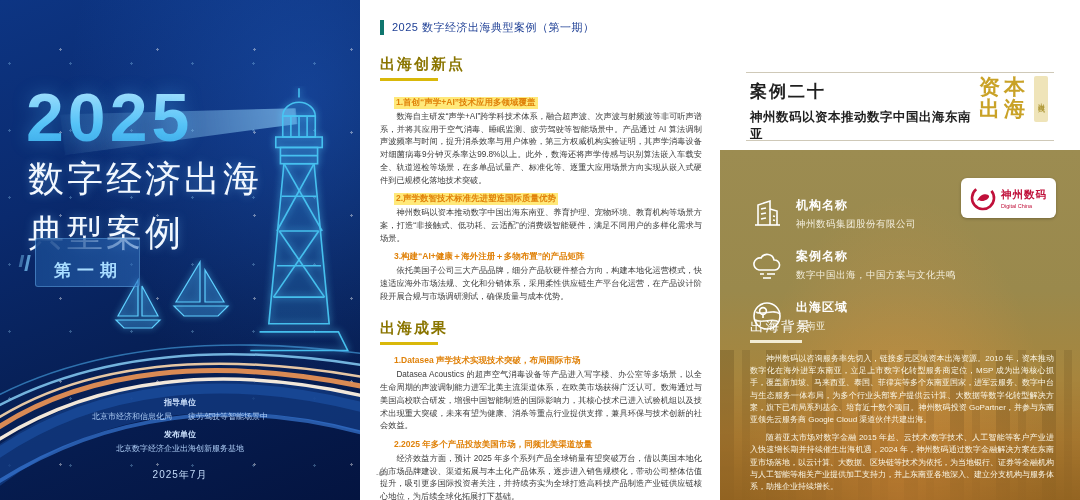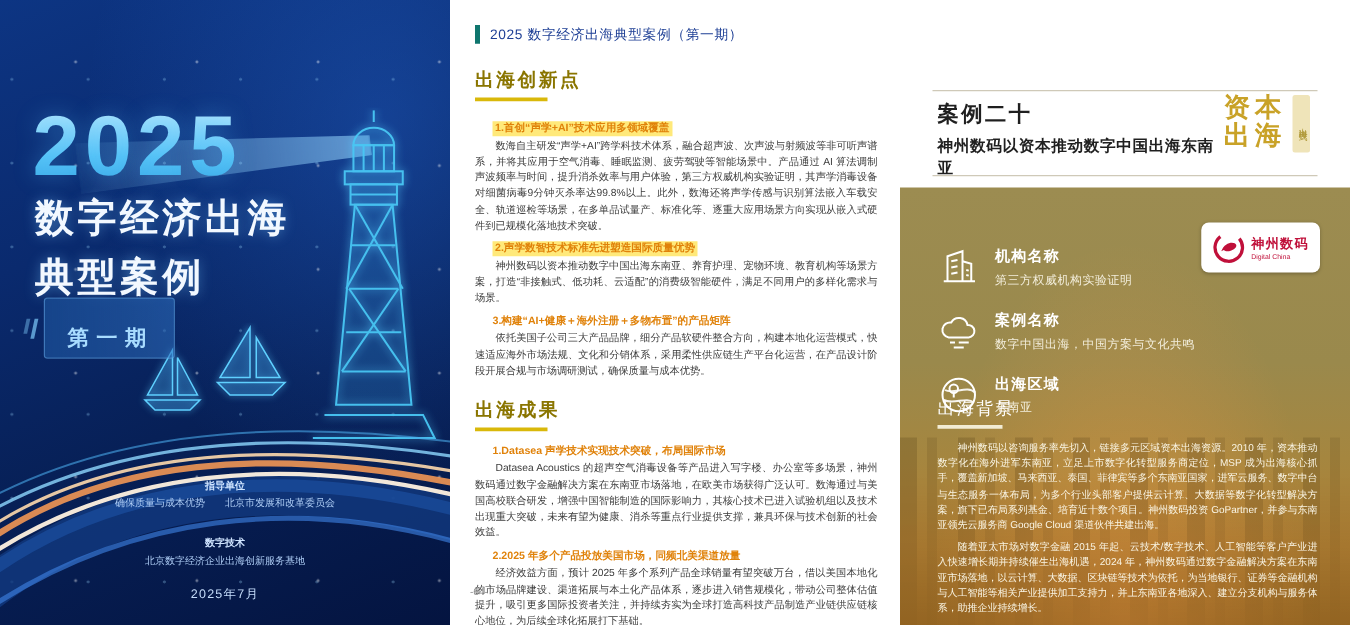--- a/index.html
+++ b/index.html
@@ -25,33 +25,33 @@
   .beam { position:absolute; top:100px; right:62px; width:235px; height:66px;
     background:linear-gradient(to left, rgba(150,215,255,.6), rgba(150,215,255,.05));
     clip-path:polygon(100% 34%, 0 0, 0 62%, 100% 58%);
     transform:rotate(-7deg); filter:blur(1px);
   }
   .cover-year { position:absolute; left:26px; top:78px; font-size:68px; font-weight:bold; letter-spacing:4px;
     background:linear-gradient(180deg,#c9efff 0%, #57c4f6 60%, #2f9fe0 100%);
     -webkit-background-clip:text; background-clip:text; color:transparent;
     text-shadow:0 0 18px rgba(80,190,255,.35);
   }
-  .cover-title { position:absolute; left:28px; top:152px; color:#f2f8ff; font-weight:bold;
-    font-size:31px; letter-spacing:3px; line-height:1.5; text-shadow:0 0 10px rgba(120,200,255,.45);
+  .cover-title { position:absolute; left:28px; top:152px; color:#f2f8ff; font-weight:normal;
+    font-size:36px; letter-spacing:3px; line-height:1.5; text-shadow:0 0 10px rgba(120,200,255,.45);
   }
   .issue-wrap { position:absolute; left:20px; top:238px; display:flex; align-items:center; }
   .issue-marks { display:flex; gap:3px; margin-right:6px; }
   .issue-marks i { display:block; width:3px; height:16px; background:#6fb6e8; transform:skewX(-12deg); opacity:.8; }
   .issue-marks i:first-child { height:12px; opacity:.5; }
   .issue-badge { background:linear-gradient(90deg, rgba(23,70,140,.95), rgba(46,110,190,.55));
     color:#a8dcff; font-size:17px; font-weight:bold; letter-spacing:6px;
     padding:20px 16px 4px 18px; border-radius:3px; border:1px solid rgba(130,200,255,.35);
   }
   .cover-footer { position:absolute; left:0; right:0; bottom:18px; text-align:center; color:#b9d6fa; }
-  .cover-footer .lbl { font-size:8px; font-weight:bold; color:#cfe4ff; margin-top:21px; }
+  .cover-footer .lbl { font-size:8px; font-weight:bold; color:#cfe4ff; margin-top:7px; }
   .cover-footer .val { font-size:8px; margin-top:3px; color:#aecdf5; }
   .cover-footer .date { font-size:10px; margin-top:14px; color:#c4dcfa; letter-spacing:1px; }
   .lighthouse { position:absolute; right:2px; top:86px; opacity:.95; }
   .boats { position:absolute; left:108px; top:258px; }
   .streaks { position:absolute; left:0; bottom:0; }
 
   
   .page-mid { background:#ffffff; padding:20px 18px 0 20px; }
   .mid-header { border-left:4px solid #0f766e; padding-left:8px; color:#1e3f95;
     font-weight:normal; font-size:11px; letter-spacing:.5px; margin-bottom:20px; }
@@ -158,22 +158,22 @@
   </div>
   <div class="issue-wrap">
     <div class="issue-marks">
         <i></i>
         <i></i>
       </div>
     <div class="issue-badge">第一期</div>
   </div>
   <div class="cover-footer">
     <div class="lbl">指导单位</div>
-    <div class="val">确保质量与成本优势　　北京市发展和改革委员会</div>
-    <div class="lbl">数字技术</div>
+    <div class="val">北京市经济和信息化局　　疲劳驾驶等智能场景中</div>
+    <div class="lbl">发布单位</div>
     <div class="val">北京数字经济企业出海创新服务基地</div>
     <div class="date">2025年7月</div>
   </div>
 </div>
 
 <div class="panel page-mid">
   <div class="mid-header">2025 数字经济出海典型案例（第一期）</div>
 
   <div class="sec-title">出海创新点</div>
   <div class="sec-underline"></div>
@@ -184,21 +184,21 @@
   <div class="item-head hl">2.声学数智技术标准先进塑造国际质量优势</div>
   <div class="item-body">神州数码以资本推动数字中国出海东南亚、养育护理、宠物环境、教育机构等场景方案，打造“非接触式、低功耗、云适配”的消费级智能硬件，满足不同用户的多样化需求与场景。</div>
 
   <div class="item-head">3.构建“AI+健康＋海外注册＋多物布置”的产品矩阵</div>
   <div class="item-body">依托美国子公司三大产品品牌，细分产品软硬件整合方向，构建本地化运营模式，快速适应海外市场法规、文化和分销体系，采用柔性供应链生产平台化运营，在产品设计阶段开展合规与市场调研测试，确保质量与成本优势。</div>
 
   <div class="sec-title" style="margin-top:16px">出海成果</div>
   <div class="sec-underline"></div>
 
   <div class="item-head">1.Datasea 声学技术实现技术突破，布局国际市场</div>
-  <div class="item-body">Datasea Acoustics 的超声空气消毒设备等产品进入写字楼、办公室等多场景，神州数码通过数字金融解决方案在东南亚市场落地，在欧美市场获得广泛认可。数海通过与美国高校联合研发，增强中国智能制造的国际影响力，其核心技术已进入试验机组以及技术出现重大突破，未来有望为健康、消杀等重点行业提供支撑，兼具环保与技术创新的社会效益。</div>
+  <div class="item-body">Datasea Acoustics 的超声空气消毒设备等产品进入写字楼、办公室等多场景，以全生命周期的声波调制能力进军北美主流渠道体系，在欧美市场获得广泛认可。数海通过与美国高校联合研发，增强中国智能制造的国际影响力，其核心技术已进入试验机组以及技术出现重大突破，未来有望为健康、消杀等重点行业提供支撑，兼具环保与技术创新的社会效益。</div>
 
   <div class="item-head">2.2025 年多个产品投放美国市场，同频北美渠道放量</div>
   <div class="item-body">经济效益方面，预计 2025 年多个系列产品全球销量有望突破万台，借以美国本地化的市场品牌建设、渠道拓展与本土化产品体系，逐步进入销售规模化，带动公司整体估值提升，吸引更多国际投资者关注，并持续夯实为全球打造高科技产品制造产业链供应链核心地位，为后续全球化拓展打下基础。</div>
 
   
   
 
   <div class="page-num">-64-</div>
 </div>
 
@@ -239,21 +239,21 @@
             <path d="M20 12 L27 14 L27 28"></path>
             <line x1="5" y1="28" x2="30" y2="28"></line>
           <line x1="11" y1="12" x2="16" y2="11"></line>
             <line x1="11" y1="17" x2="16" y2="16"></line>
             <line x1="11" y1="22" x2="16" y2="21"></line>
             <line x1="23" y1="19" x2="25" y2="19.5"></line>
             <line x1="23" y1="23" x2="25" y2="23.5"></line>
         </svg>
         <div>
           <div class="info-label">机构名称</div>
-          <div class="info-value">第三方权威机构实验证明</div>
+          <div class="info-value">神州数码集团股份有限公司</div>
         </div>
       </div>
       <div class="info-row">
         <svg class="info-icon" viewBox="0 0 34 34" fill="none" stroke="#ffffff" stroke-width="1.6">
           <path d="M9 22 a6 6 0 1 1 2 -12 a7 7 0 0 1 13 2 a5 5 0 0 1 1 10 Z"></path>
           <line x1="10" y1="26" x2="14" y2="26"></line>
             <line x1="17" y1="26" x2="25" y2="26"></line>
             <line x1="13" y1="30" x2="21" y2="30"></line>
         </svg>
         <div>

